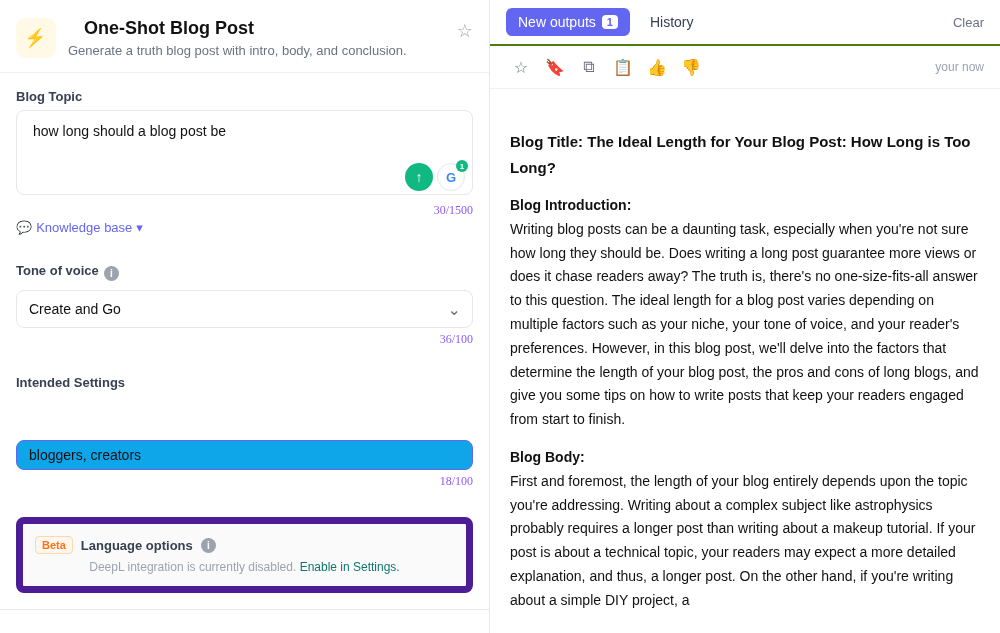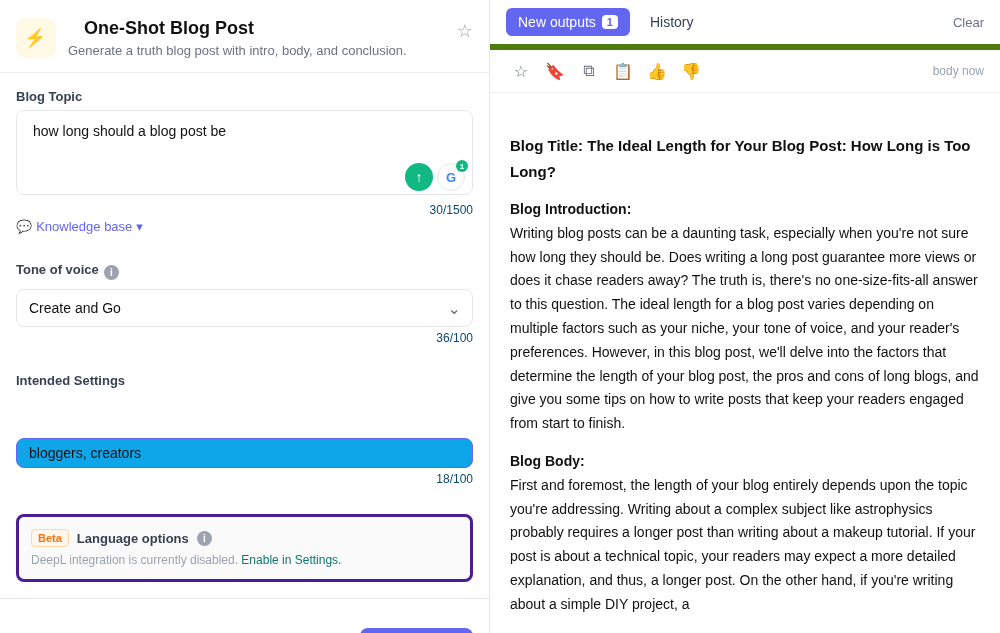--- a/index.html
+++ b/index.html
@@ -166,23 +166,24 @@
       border-radius: 50%;
       font-size: 8px;
       color: #fff;
       display: flex;
       align-items: center;
       justify-content: center;
     }
 
     .char-count {
       font-size: 12px;
-      color: #0c4a6e;
+      color: #8b5cf6;
       text-align: right;
       margin-top: 4px;
+      font-family: Liberation Serif, serif;
     }
 
     .knowledge-base-row {
       display: flex;
       align-items: center;
       gap: 4px;
       color: #6366f1;
       font-size: 13px;
       font-weight: 500;
       cursor: pointer;
@@ -224,24 +225,25 @@
       padding: 6px 12px;
       font-size: 14px;
       color: #111;
       outline: none;
       font-family: inherit;
       background: #0ea5e9;
       margin-top: 44px;
     }
 
     .language-section {
-      border: 3px solid #4c1d95;
+      border: 7px solid #4c1d95;
       border-radius: 8px;
       padding: 12px;
       background: #fafafa;
+      text-align: center;
     }
 
     .language-header {
       display: flex;
       align-items: center;
       gap: 8px;
     }
 
     .beta-badge {
       background: #fff7ed;
@@ -321,21 +323,21 @@
       flex: 1;
       display: flex;
       flex-direction: column;
       overflow: hidden;
     }
 
     .right-header {
       display: flex;
       align-items: center;
       padding: 8px 16px;
-      border-bottom: 6px solid #4d7c0f;
+      border-bottom: 2px solid #4d7c0f;
       gap: 8px;
     }
 
     .tab-btn {
       display: flex;
       align-items: center;
       gap: 6px;
       padding: 6px 12px;
       border-radius: 6px;
       border: none;
@@ -527,21 +529,21 @@
     <button class="clear-link">Clear</button>
   </div>
 
   <div class="output-toolbar">
     <button class="tool-icon">☆</button>
     <button class="tool-icon">🔖</button>
     <button class="tool-icon">⧉</button>
     <button class="tool-icon">📋</button>
     <button class="tool-icon">👍</button>
     <button class="tool-icon">👎</button>
-    <span class="timestamp">body now</span>
+    <span class="timestamp">your now</span>
   </div>
 
   <div class="output-content">
     <p class="output-title">Blog Title: The Ideal Length for Your Blog Post: How Long is Too Long?</p>
     <p>
       <span class="section-heading">Blog Introduction:</span><br>
       <span>Writing blog posts can be a daunting task, especially when you're not sure how long they should be. Does writing a long post guarantee more views or does it chase readers away? The truth is, there's no one-size-fits-all answer to this question. The ideal length for a blog post varies depending on multiple factors such as your niche, your tone of voice, and your reader's preferences. However, in this blog post, we'll delve into the factors that determine the length of your blog post, the pros and cons of long blogs, and give you some tips on how to write posts that keep your readers engaged from start to finish.</span>
     </p>
     <p>
       <span class="section-heading">Blog Body:</span><br>

